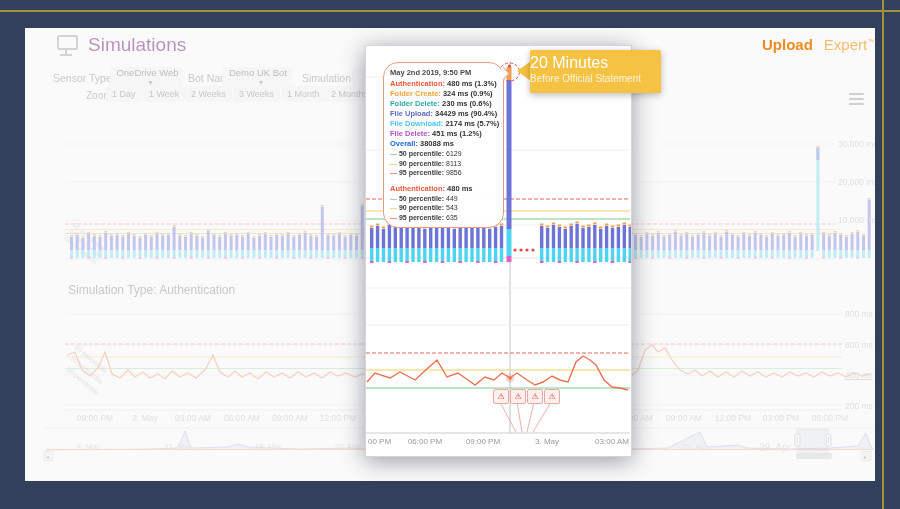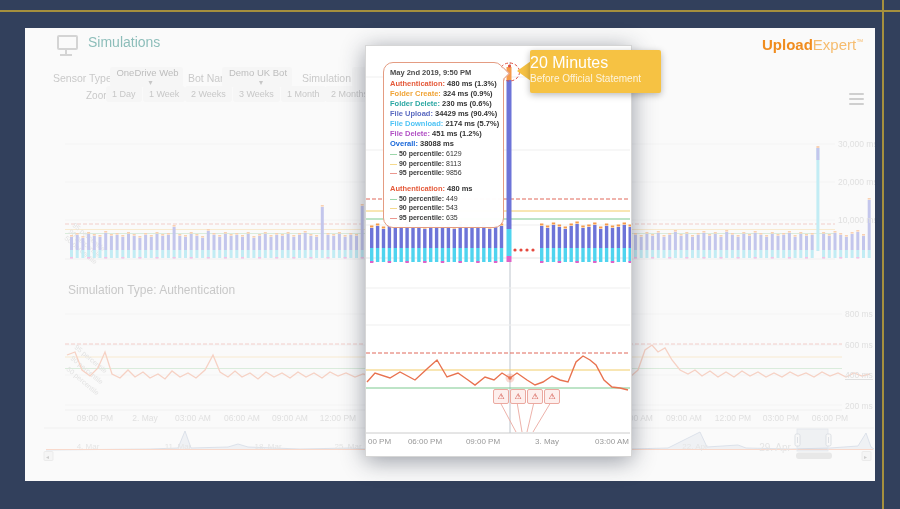--- a/index.html
+++ b/index.html
@@ -2,47 +2,47 @@
 <html><head>
 <meta charset="utf-8">
 <style>
   html,body{margin:0;padding:0;background:#222;}
   .stage{position:relative;width:900px;height:509px;background:#32405c;overflow:hidden;
          font-family:"Liberation Sans",sans-serif;}
   .gold-top{position:absolute;left:0;top:10px;width:900px;height:2px;background:#a5903e;}
   .gold-right{position:absolute;left:882px;top:0;width:2px;height:509px;background:#a5903e;}
   .panel{position:absolute;left:25px;top:28px;width:850px;height:453px;background:#f4f4f4;overflow:hidden;}
   .abs{position:absolute;}
-  .page-title{font-size:14px;color:#0f766e;}
+  .page-title{font-size:19px;color:#701a75;}
   .monitor{width:17px;height:11px;border:2px solid #a6a6a6;border-radius:2px;}
   .monitor-stand{width:2px;height:4px;background:#a6a6a6;margin-left:8px;}
   .monitor-base{width:12px;height:2px;background:#a6a6a6;margin-left:3px;}
   .flt-label{font-size:10.5px;color:#8e8e8e;}
   .dropdown{background:#ececec;border-radius:2px;height:20px;display:flex;align-items:center;
             justify-content:space-between;padding:0 5px 0 7px;box-sizing:border-box;flex-direction:column;}
   .dropdown .val{font-size:9.5px;color:#757575;white-space:nowrap;}
   .dropdown .caret{font-size:8px;color:#8a8a8a;margin-left:6px;}
   .zoom-label{font-size:10px;color:#8e8e8e;}
   .pill{position:absolute;height:16px;background:#ececec;border-radius:3px;font-size:9px;color:#8a8a8a;
         display:flex;align-items:center;justify-content:center;padding:0 6px;box-sizing:border-box;white-space:nowrap;}
   .pill.disabled{color:#c6c6c6;background:#f1f1f1;}
   .burger div{width:15px;height:2px;background:#9b9b9b;margin-bottom:3px;border-radius:1px;}
   .axis-lab{position:absolute;font-size:8.5px;color:#bdbdbd;white-space:nowrap;}
   .xcenter{transform:translateX(-50%);}
   .sec-title{font-size:12px;color:#8d8d8d;}
   .dim{position:absolute;left:0;top:0;width:850px;height:453px;background:rgba(255,255,255,0.52);z-index:5;pointer-events:none;}
   .brand{position:absolute;left:762px;top:36px;z-index:6;font-size:15px;white-space:nowrap;}
   .brand .b1{font-weight:bold;color:#f08c1e;}
-  .brand .b2{color:#f6bc6e;}
+  .brand .b2{color:#f6bc6e;margin-left:11px;}
   .brand .tm{font-size:7px;color:#f6bc6e;vertical-align:super;}
   .magnifier{position:absolute;left:365px;top:45px;width:265px;height:410px;background:#ffffff;
              border:1px solid #d6d6d6;box-shadow:0 4px 22px rgba(30,40,60,.45);z-index:10;overflow:hidden;}
   .mag-svg{position:absolute;left:-366px;top:-46px;z-index:1;}
   .tooltip{position:absolute;left:17px;top:16px;width:121px;height:166px;background:rgba(255,255,255,.97);
-           border:1.5px solid #e49c82;border-radius:10px;padding:5px 5px 4px 6px;box-sizing:border-box;z-index:3;}
+           border:1.5px solid #e49c82;border-radius:15px;padding:5px 5px 4px 6px;box-sizing:border-box;z-index:3;}
   .tt-notch{position:absolute;right:-5px;top:6px;width:8px;height:8px;background:#fff;
             border-top:1.5px solid #e49c82;border-right:1.5px solid #e49c82;transform:rotate(45deg);}
   .tt-time{font-size:7.5px;font-weight:bold;color:#4a4a4a;margin-bottom:2px;}
   .tt-row{font-size:7.5px;line-height:10px;color:#333;white-space:nowrap;}
   .tt-row .lb{font-weight:bold;}
   .tt-prow{font-size:7px;line-height:9.5px;color:#333;white-space:nowrap;}
   .tt-prow .dash{font-weight:bold;}
   .tt-prow .plb{font-weight:bold;color:#3c3c3c;}
   .tt-gap{height:6px;}
   .warnbox{position:absolute;width:14px;height:13px;background:#fdefed;border:1px solid #eba9a0;

